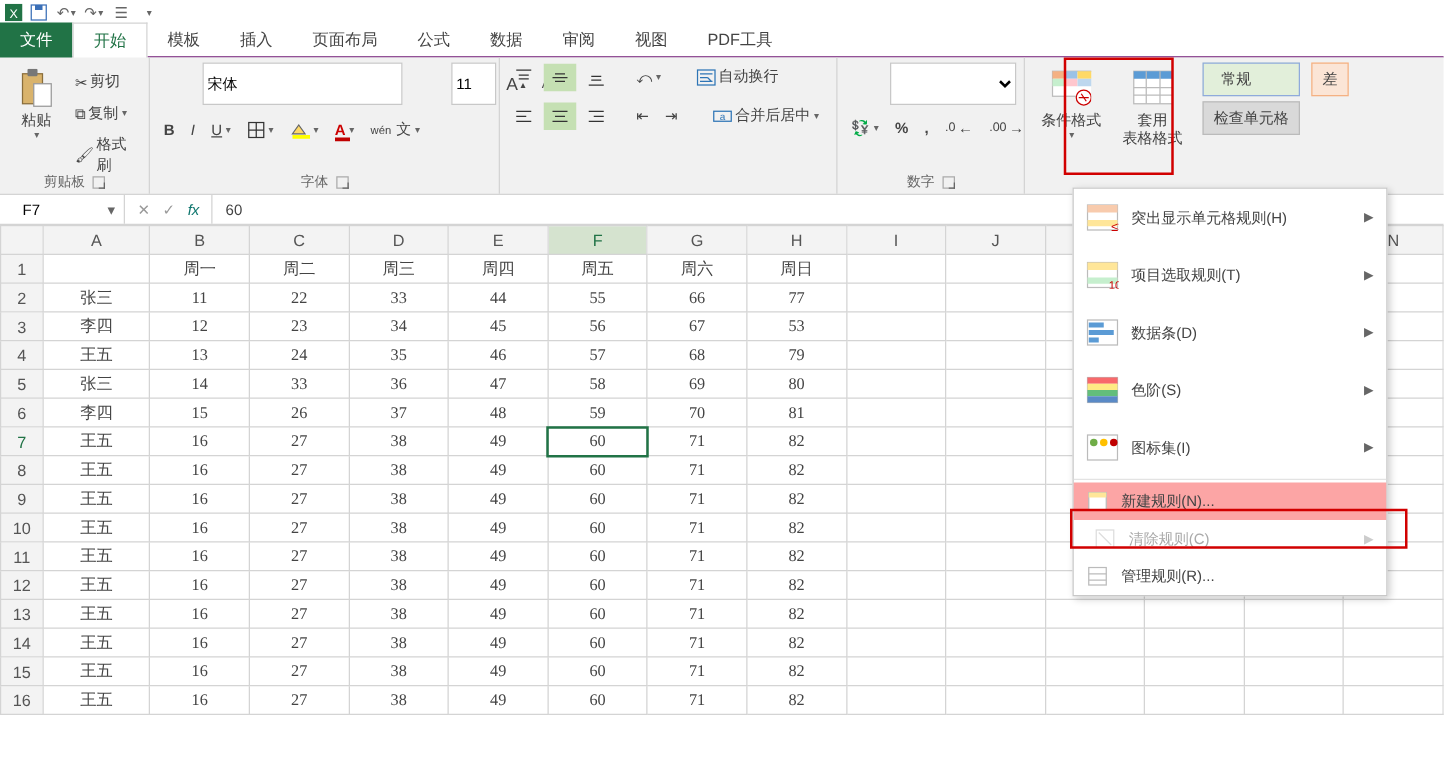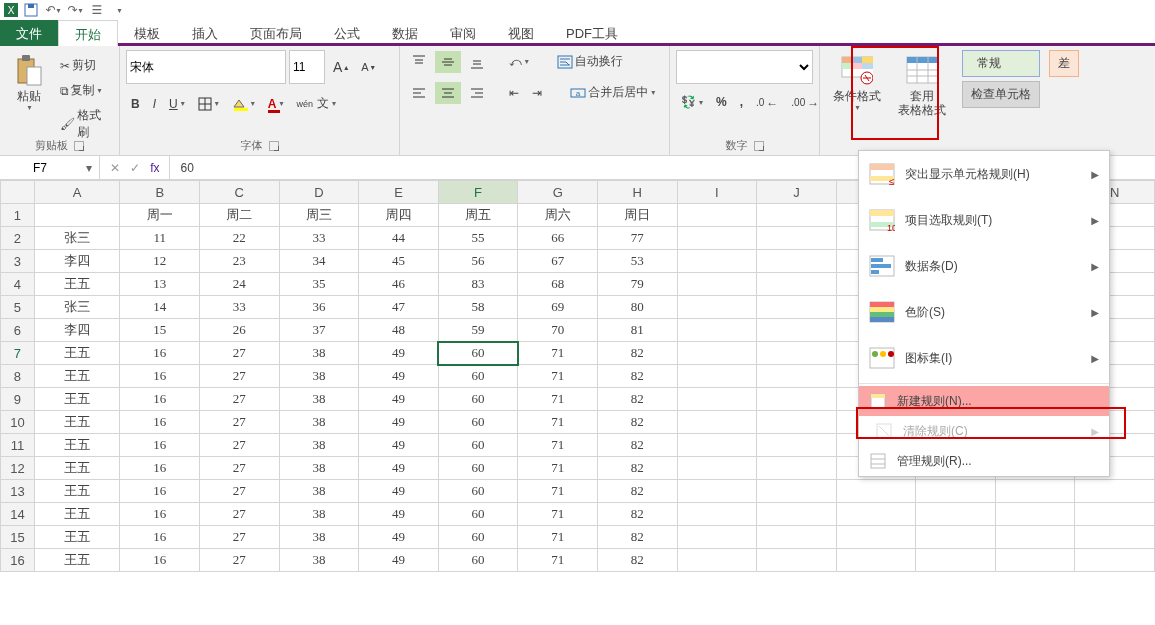--- a/index.html
+++ b/index.html
@@ -4,50 +4,50 @@
 <style>
   * { box-sizing: border-box; margin:0; padding:0; font-family: "Microsoft YaHei", "SimSun", Arial, sans-serif; }
   body { background:#ffffff; font-size:12px; color:#444; width:1155px; height:625px; overflow:hidden; position:relative; }
 
   
   .titlebar { height:20px; background:#fff; display:flex; align-items:center; padding:0 4px; gap:4px; }
   .tb-icon { width:14px;height:14px;display:inline-flex;align-items:center;justify-content:center; }
   .qat-icon { width:18px;height:18px;display:inline-flex;align-items:center;justify-content:center; color:#666;}
 
   
-  .tabsbar { height:26px; background:#fff; border-bottom:3px solid #701a75; display:flex; align-items:flex-start; }
+  .tabsbar { height:26px; background:#fff; border-bottom:1px solid #701a75; display:flex; align-items:center; }
   .tab { padding:5px 16px 6px; font-size:13px; color:#444; cursor:pointer; }
   .tab.file { background:#217346; color:#fff; }
   .tab.active { background:#fff; color:#217346; border:1px solid #d4d4d4; border-bottom:1px solid #fff; margin-bottom:-1px;}
 
   
   .ribbon { height:110px; background:#f1f1f1; border-bottom:1px solid #d4d4d4; display:flex; position:relative; }
   .group { border-right:1px solid #d4d4d4; padding:4px 6px 2px; display:flex; flex-direction:column; justify-content:space-between; height:100%; }
   .group-rows { display:flex; flex-direction:column; gap:2px; }
   .group-label { text-align:center; font-size:11px; color:#666; display:flex; justify-content:center; align-items:center; gap:6px;}
   .group-label .dlg { width:10px;height:10px;border:1px solid #aaa; display:inline-block; position:relative;}
   .group-label .dlg::after{content:"";position:absolute;right:-1px;bottom:-1px;width:4px;height:4px;border-right:1px solid #666;border-bottom:1px solid #666;}
   .btn { display:inline-flex; align-items:center; gap:2px; padding:2px 4px; cursor:pointer; border:1px solid transparent;}
   .row { display:flex; align-items:center; gap:3px; }
   .bigbtn { display:flex; flex-direction:column; align-items:center; justify-content:center; padding:4px 6px; cursor:pointer; border:1px solid transparent;}
   .bigbtn .lbl{font-size:12px; margin-top:2px; text-align:center; line-height:14px;}
   .drop-arrow { font-size:8px; color:#666; margin-left:1px;}
-  .input { background:#fff;border:1px solid #c8c8c8;height:20px;font-size:12px;padding:16px 3px;}
+  .input { background:#fff;border:1px solid #c8c8c8;height:20px;font-size:12px;padding:16px 3px;margin-left:36px;}
   .big-icon{ width:32px;height:32px; display:flex;align-items:center;justify-content:center;}
 
   
   .redbox { border:2px solid #d10000; position:absolute; pointer-events:none; }
 
   
   .fxbar { height:24px; border-bottom:1px solid #d4d4d4; display:flex; align-items:center; background:#fff;}
   .namebox { width:100px; border-right:1px solid #d4d4d4; height:100%; display:flex; align-items:center;}
-  .namebox input{ border:none; width:80px; height:20px; padding:0 6px; font-size:12px;text-align:center;}
+  .namebox input{ border:none; width:80px; height:20px; padding:0 18px; font-size:12px;}
   .namebox .dd{width:18px;text-align:center;color:#666;}
   .fx-controls{ display:flex; align-items:center; gap:10px; padding:0 10px; border-right:1px solid #d4d4d4; height:100%; color:#999;}
-  .fx-controls .fx{ color:#4c1d95;}
+  .fx-controls .fx{ font-style:italic; color:#0f766e;}
   .fx-val{ padding:0 10px; font-size:12px;}
 
   
   .sheet { position:relative; }
   table.grid { border-collapse:collapse; table-layout:fixed;}
   table.grid th, table.grid td { border:1px solid #d4d4d4; font-size:13px; font-family:"SimSun",serif; text-align:center; height:23px; overflow:hidden;}
   table.grid th { background:#f3f3f3; color:#555; font-weight:normal; font-family:Arial;}
   table.grid th.rowh { width:34px; text-align:center; background:#f3f3f3;}
   table.grid th.colh { font-family:Arial; }
   .col-A{width:86px;} .col-B{width:80px;} .col-C{width:80px;} .col-D{width:80px;} .col-E{width:80px;}
@@ -421,21 +421,21 @@
           <td class="empty"></td>
           <td class="empty"></td>
         </tr>
         <tr>
           <th class="rowh">4</th>
           <td class="data">王五</td>
           <td class="data">13</td>
           <td class="data">24</td>
           <td class="data">35</td>
           <td class="data">46</td>
-          <td class="data">83</td>
+          <td class="data">57</td>
           <td class="data">68</td>
           <td class="data">79</td>
           <td class="empty"></td>
           <td class="empty"></td>
           <td class="empty"></td>
           <td class="empty"></td>
           <td class="empty"></td>
           <td class="empty"></td>
         </tr>
         <tr>

